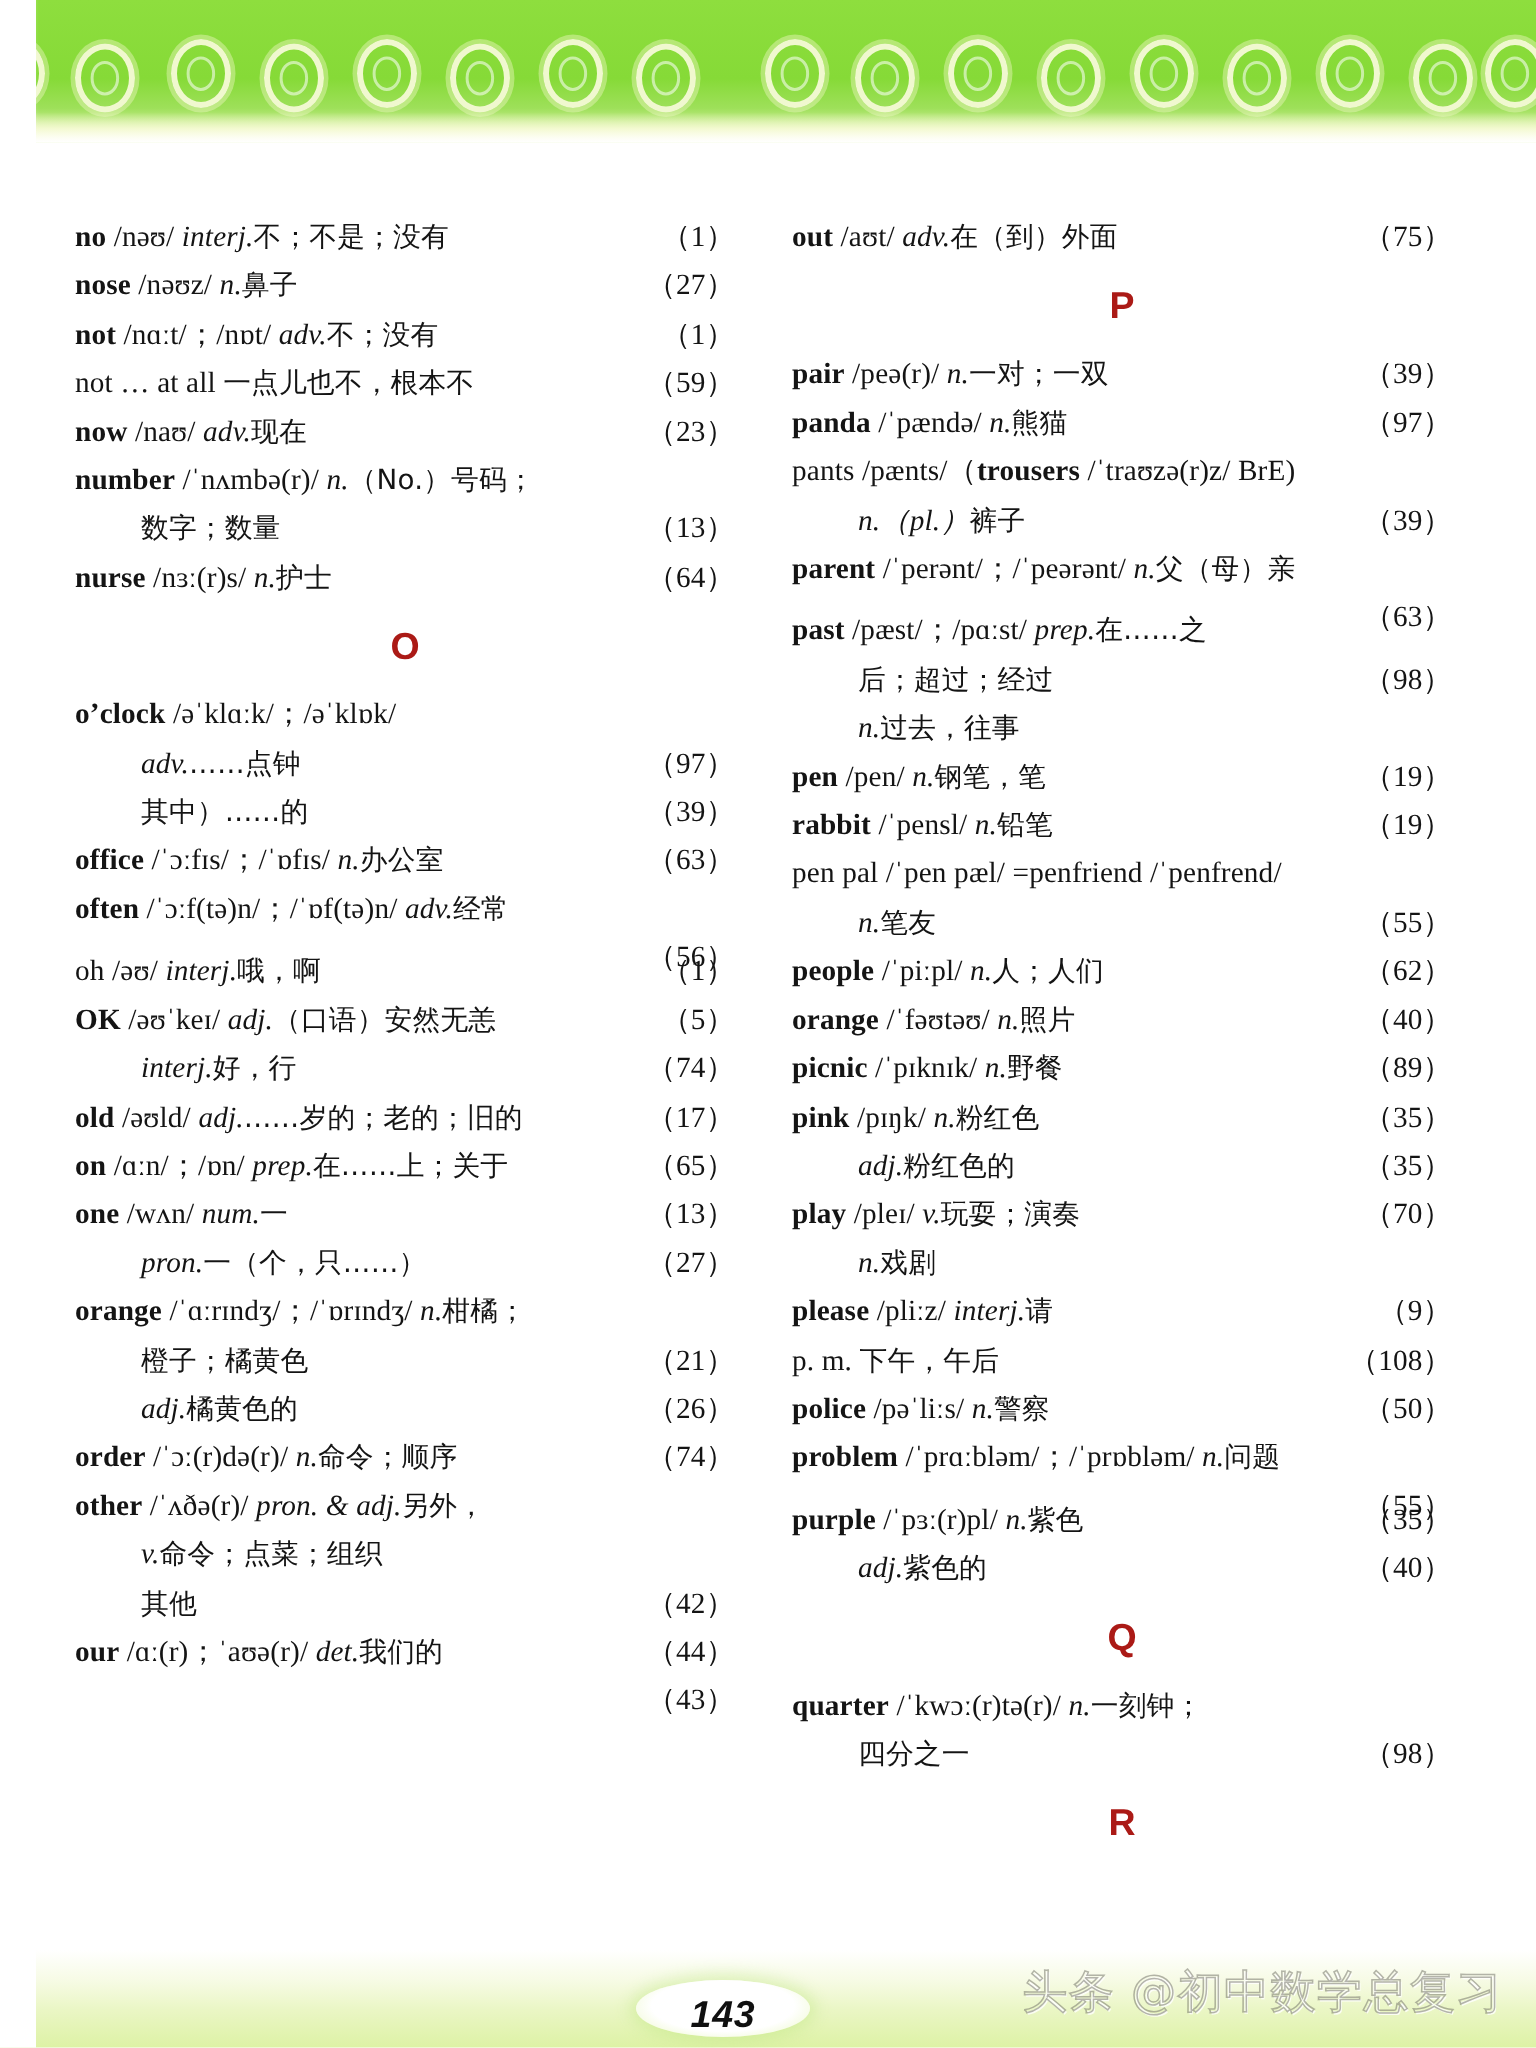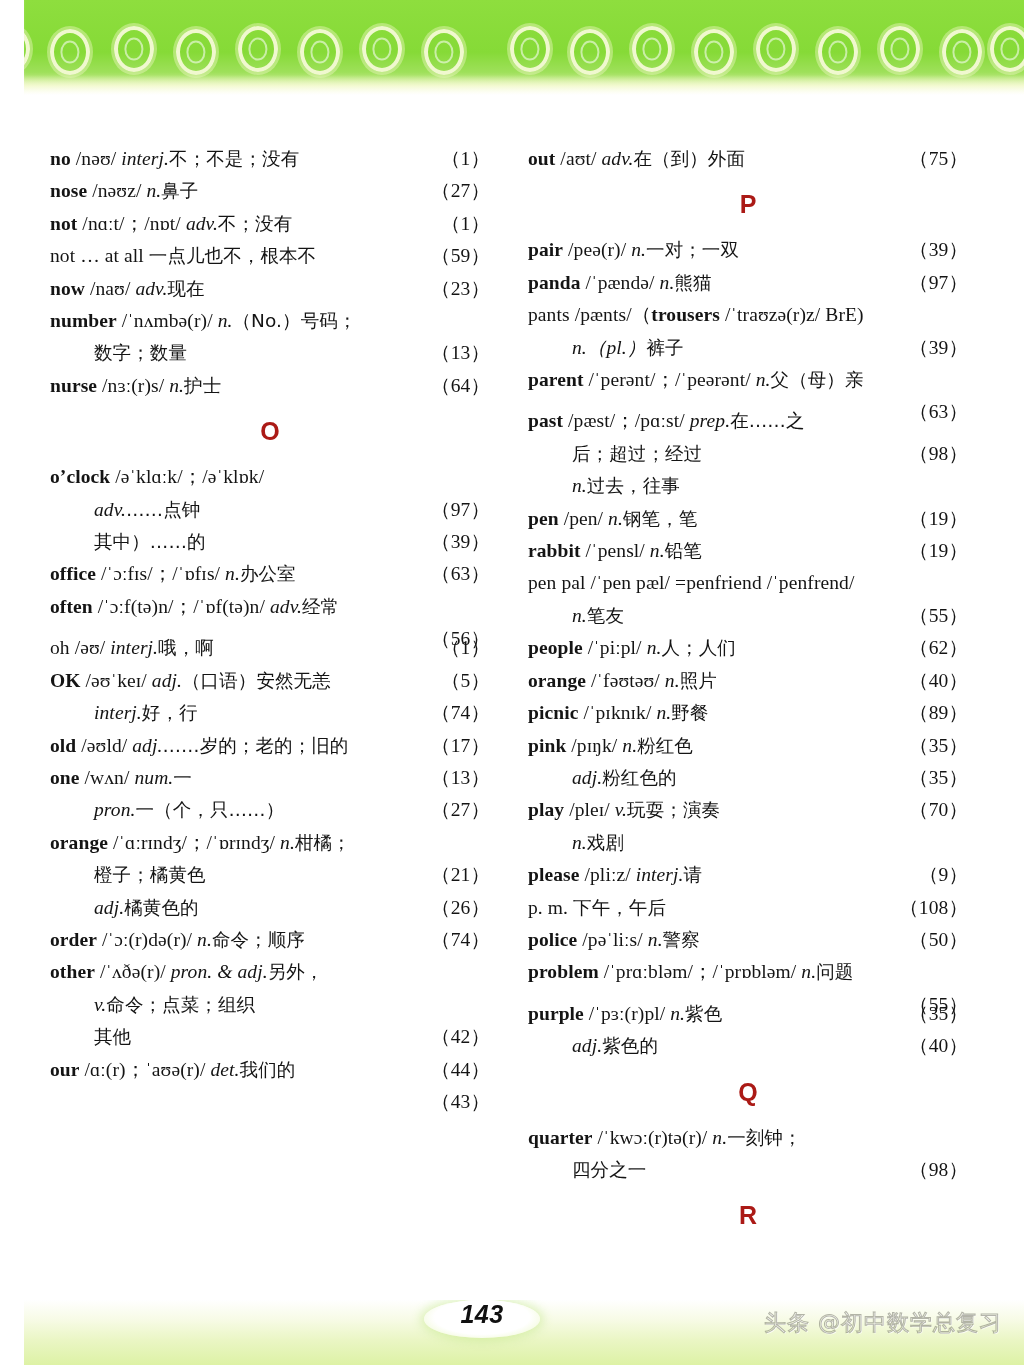--- a/index.html
+++ b/index.html
@@ -91,35 +91,35 @@
   .sp-after  { margin-bottom:17px; }
   .gap-sm { margin-top:9px; }
 
   
   #footer{
     position:absolute; left:0; top:1300px; width:1024px; height:65px;
     background:linear-gradient(180deg,#ffffff 0%,#f7fbe6 30%,#eaf6c4 62%,#ddf2a5 100%);
     overflow:hidden;
   }
   #page-ellipse{
-    position:absolute; left:424px; top:0; width:116px; height:38px;
+    position:absolute; left:424px; top:20px; width:116px; height:38px;
     border-radius:50%;
     background:radial-gradient(ellipse at 50% 45%,#ffffff 0%,#ffffff 58%,#f4fbdf 78%,rgba(216,240,160,0.6) 100%);
     box-shadow:0 0 10px 4px rgba(190,230,130,0.45);
-    display:flex; align-items:flex-start; justify-content:center;
+    display:flex; align-items:flex-end; justify-content:center;
   }
   #page-num{
     font-family:"Liberation Sans","DejaVu Sans",sans-serif;
     font-weight:bold; font-style:italic;
     font-size:25px; color:#101010; letter-spacing:0.5px;
   }
   #watermark{
     position:absolute; right:22px; top:8px;
     font-family:"DejaVu Sans","Liberation Sans",sans-serif;
-    font-size:22px;
+    font-size:30px;
     color:rgba(255,255,255,0.0);
     -webkit-text-stroke:1px rgba(120,120,110,0.55);
     text-shadow:1px 1px 0 rgba(255,255,255,0.8);
     letter-spacing:1px;
     white-space:nowrap;
   }
   #footer-strip-left{
     position:absolute; left:0; top:0; width:24px; height:65px;
     background:linear-gradient(90deg,#ffffff 0%,rgba(255,255,255,0.2) 100%);
     z-index:4;
@@ -198,20 +198,21 @@
       <div class="entry"><span><span class="hw">o’clock</span><span class="ipa"> /əˈklɑːk/；/əˈklɒk/</span></span></div>
       <div class="entry cont"><span><span class="pos">adv.</span><span class="cn">……点钟</span></span><span class="pg">（97）</span></div>
       <div class="entry cont"><span><span class="cn">其中）……的</span></span><span class="pg">（39）</span></div>
       <div class="entry"><span><span class="hw">office</span><span class="ipa"> /ˈɔːfɪs/；/ˈɒfɪs/ </span><span class="pos">n.</span><span class="cn">办公室</span></span><span class="pg">（63）</span></div>
       <div class="entry"><span><span class="hw">often</span><span class="ipa"> /ˈɔːf(tə)n/；/ˈɒf(tə)n/ </span><span class="pos">adv.</span><span class="cn">经常</span></span></div>
       <div class="entry cont"><span></span><span class="pg">（56）</span></div>
       <div class="entry gap-sm"><span><span class="hw plain">oh</span><span class="ipa"> /əʊ/ </span><span class="pos">interj.</span><span class="cn">哦，啊</span></span><span class="pg">（1）</span></div>
       <div class="entry"><span><span class="hw">OK</span><span class="ipa"> /əʊˈkeɪ/ </span><span class="pos">adj.</span><span class="cn">（口语）安然无恙</span></span><span class="pg">（5）</span></div>
       <div class="entry cont"><span><span class="pos">interj.</span><span class="cn">好，行</span></span><span class="pg">（74）</span></div>
       <div class="entry"><span><span class="hw">old</span><span class="ipa"> /əʊld/ </span><span class="pos">adj.</span><span class="cn">……岁的；老的；旧的</span></span><span class="pg">（17）</span></div>
+      <div class="entry"><span><span class="hw">on</span><span class="ipa"> /ɑːn/；/ɒn/ </span><span class="pos">prep.</span><span class="cn">在……上；关于</span></span><span class="pg">（65）</span></div>
       <div class="entry"><span><span class="hw">one</span><span class="ipa"> /wʌn/ </span><span class="pos">num.</span><span class="cn">一</span></span><span class="pg">（13）</span></div>
       <div class="entry cont"><span><span class="pos">pron.</span><span class="cn">一（个，只……）</span></span><span class="pg">（27）</span></div>
       <div class="entry"><span><span class="hw">orange</span><span class="ipa"> /ˈɑːrɪndʒ/；/ˈɒrɪndʒ/ </span><span class="pos">n.</span><span class="cn">柑橘；</span></span></div>
       <div class="entry cont"><span><span class="cn">橙子；橘黄色</span></span><span class="pg">（21）</span></div>
       <div class="entry cont"><span><span class="pos">adj.</span><span class="cn">橘黄色的</span></span><span class="pg">（26）</span></div>
       <div class="entry"><span><span class="hw">order</span><span class="ipa"> /ˈɔː(r)də(r)/ </span><span class="pos">n.</span><span class="cn">命令；顺序</span></span><span class="pg">（74）</span></div>
       <div class="entry"><span><span class="hw">other</span><span class="ipa"> /ˈʌðə(r)/ </span><span class="pos">pron. &amp; adj.</span><span class="cn">另外，</span></span></div>
       <div class="entry cont"><span><span class="pos">v.</span><span class="cn">命令；点菜；组织</span></span></div>
       <div class="entry cont"><span><span class="cn">其他</span></span><span class="pg">（42）</span></div>
       <div class="entry"><span><span class="hw">our</span><span class="ipa"> /ɑː(r)；ˈaʊə(r)/ </span><span class="pos">det.</span><span class="cn">我们的</span></span><span class="pg">（44）</span></div>

